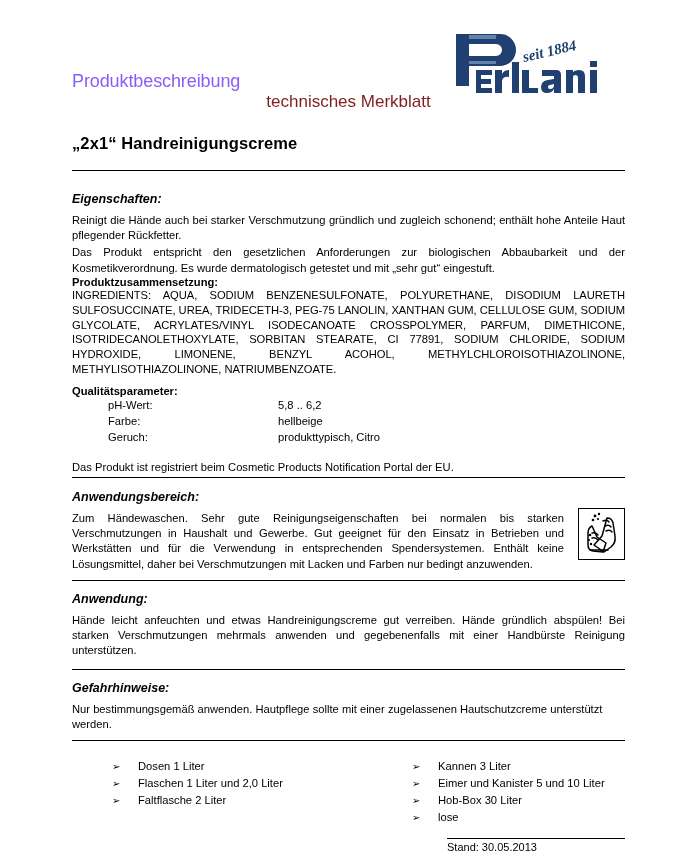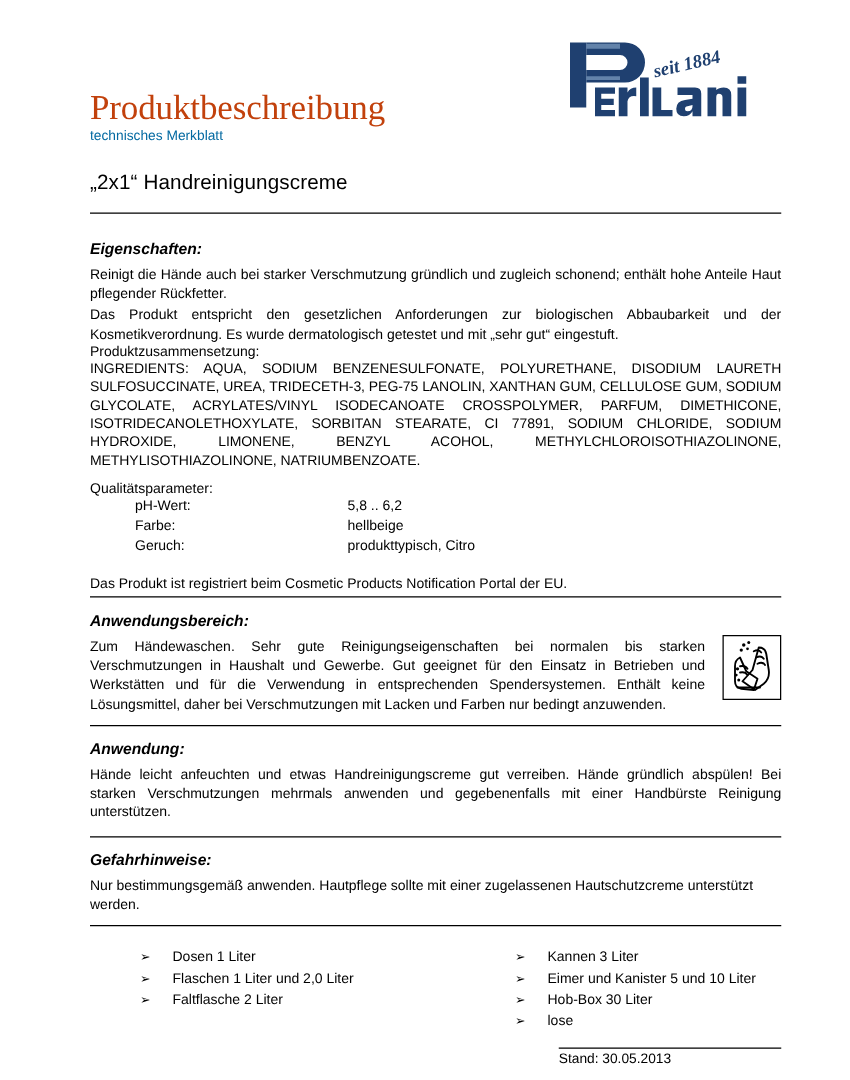--- a/index.html
+++ b/index.html
@@ -25,37 +25,37 @@
 
   
   .header {
     position: absolute;
     left: 72px;
     top: 28px;
     width: 553px;
     height: 130px;
   }
   .doc-title {
-    font-size: 28px;
-    color: #c2410c;
+    font-size: 18px;
+    color: #8b5cf6;
     letter-spacing: -0.1px;
     line-height: 1.05;
     margin: 44px 0 0 0;
     font-weight: normal;
-    font-family: Liberation Serif, serif;
   }
   .doc-subtitle {
-    font-size: 11px;
-    color: #0369a1;
+    font-size: 17px;
+    color: #7f1d1d;
     margin: 2px 0 0 0;
     line-height: 1.1;
+    text-align: center;
   }
   .product-title {
     font-size: 16.5px;
-    font-weight: normal;
+    font-weight: bold;
     color: #000;
     margin: 22px 0 0 0;
     letter-spacing: 0.1px;
   }
 
   
   .logo {
     position: absolute;
     right: 0px;
     top: 0px;
@@ -87,21 +87,21 @@
   }
   .body-text {
     font-size: 11.2px;
     line-height: 1.36;
     text-align: justify;
     margin: 0;
   }
   .body-text.nojust { text-align: left; }
   .sub-head {
     font-size: 11.2px;
-    font-weight: normal;
+    font-weight: bold;
     margin: 0;
   }
   .ingredients {
     font-size: 11.2px;
     line-height: 1.32;
     text-align: justify;
     margin: 0;
     letter-spacing: -0.05px;
   }
 

